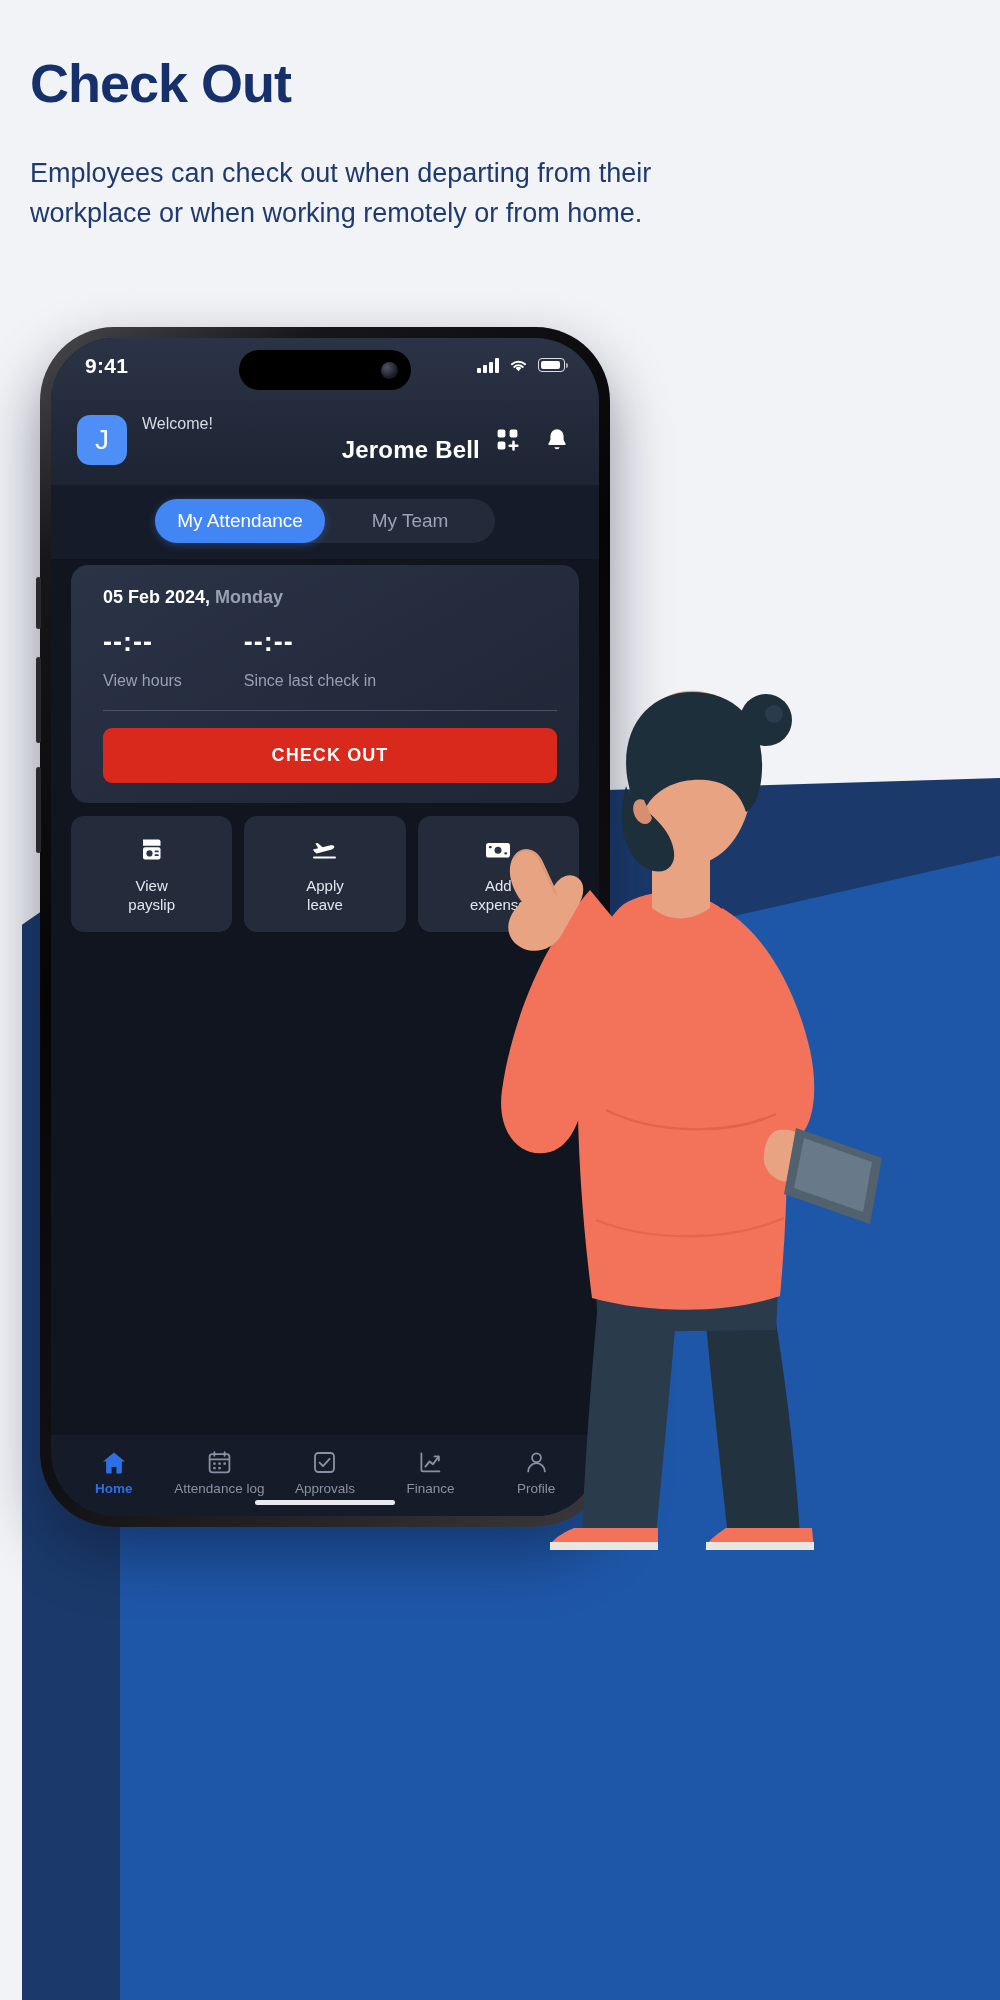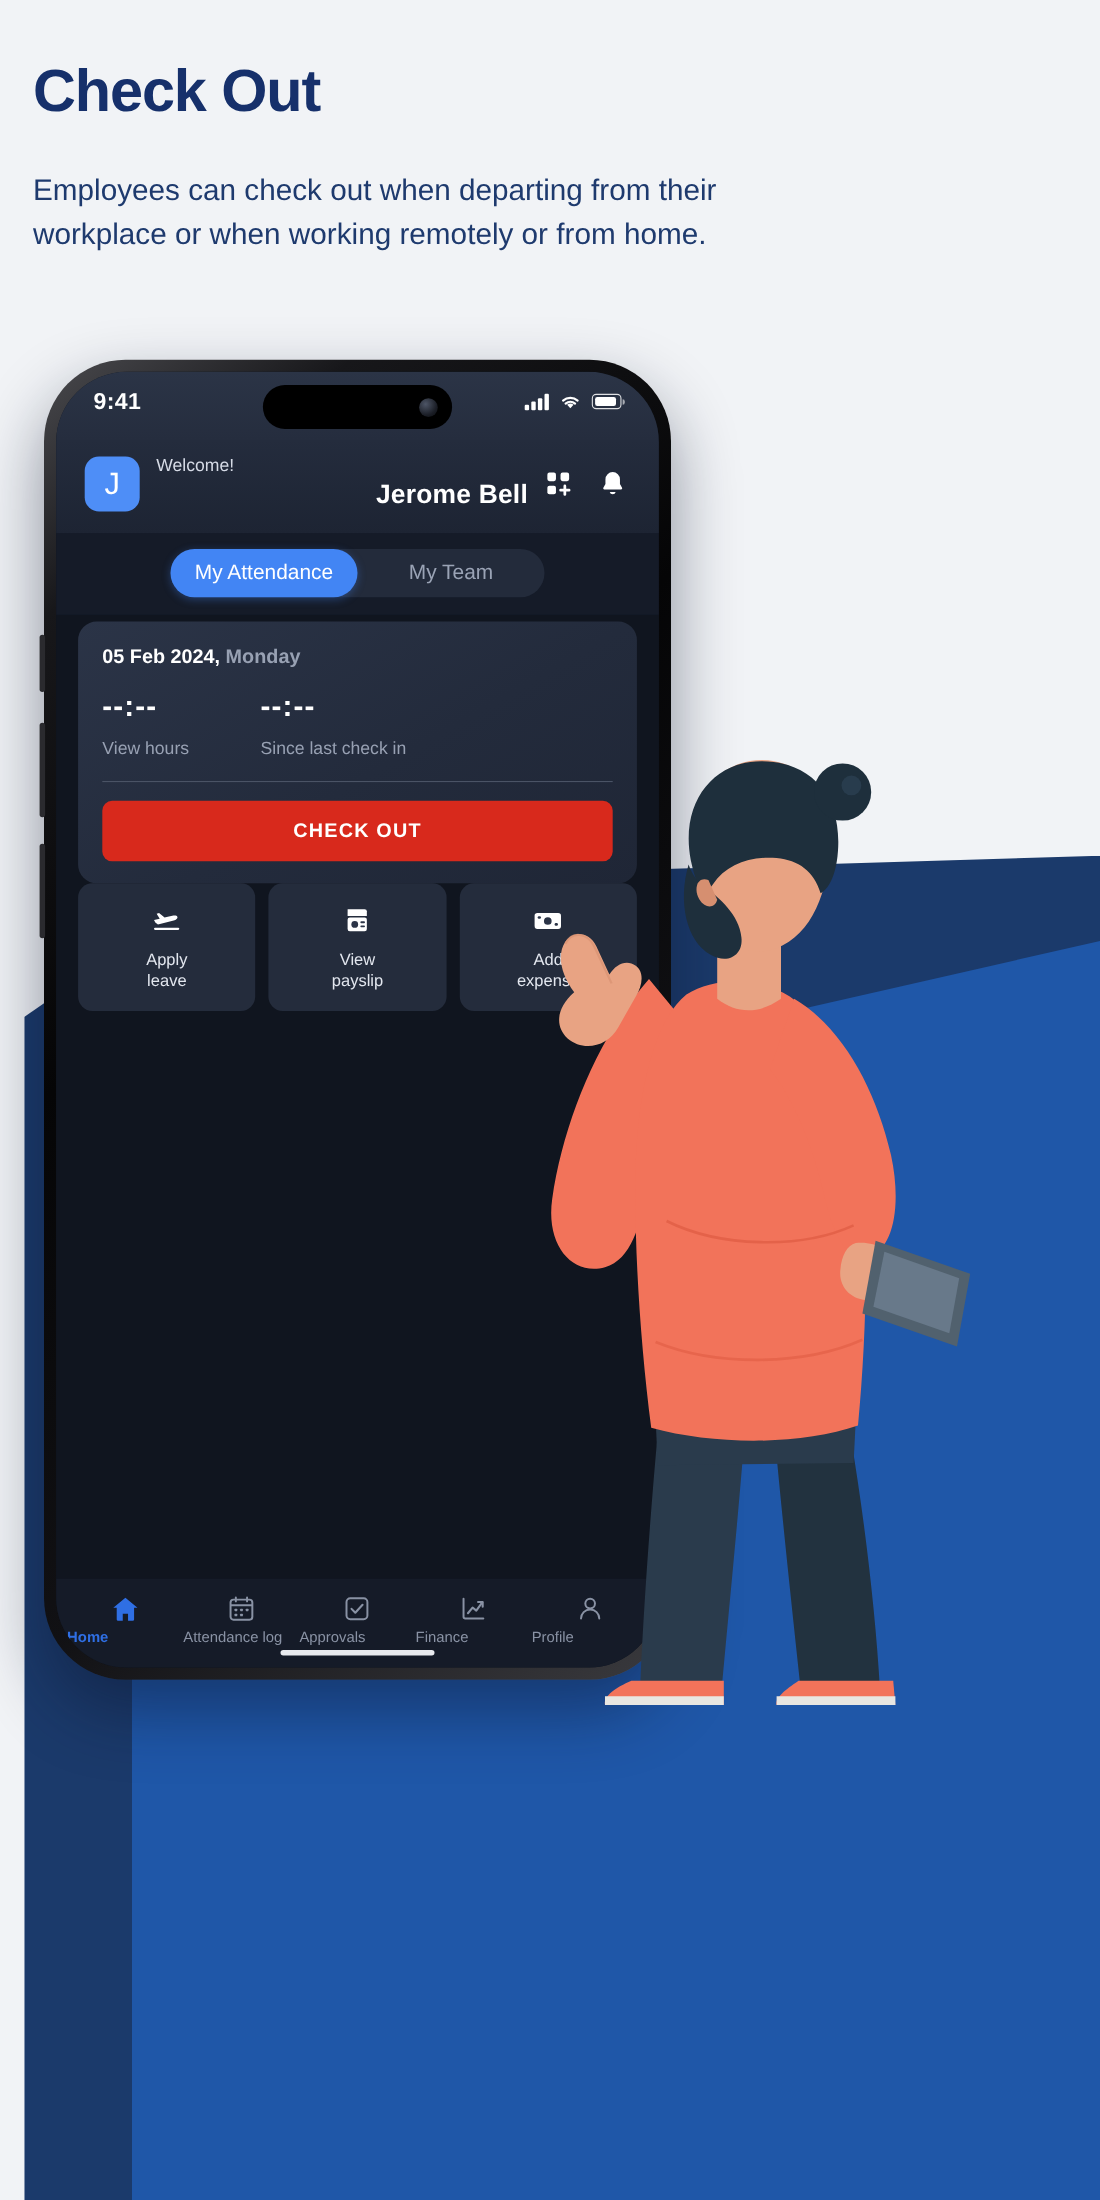--- a/index.html
+++ b/index.html
@@ -116,21 +116,21 @@
   }
   .tab.active { background:#4285f4; color:#fff; box-shadow:0 2px 8px rgba(66,133,244,.35); }
 
   
   .screen {
     flex:1; background:#10151f; padding:6px 20px 0 20px; overflow:hidden; position:relative;
   }
 
   .att-card {
     background:linear-gradient(150deg,#2b3447 0%,#232b3c 55%,#1f2636 100%);
-    border-radius:17px; padding:22px 22px 20px 22px; 
+    border-radius:17px; padding:22px 22px 20px 32px; margin-bottom:13px;
   }
   .date-line { font-size:18px; color:#fff; font-weight:bold; margin-bottom:20px; }
   .date-line .dow { color:#98a1b3; }
 
   .times { display:flex; align-items:flex-start; }
   .tcol { flex:1; }
   .tcol:nth-child(1){ flex:0 0 31%; }
   .tcol:nth-child(2){ flex:0 0 33%; }
   .tval { font-size:30px; color:#fff; font-weight:bold; line-height:1.05; white-space:nowrap; }
   .tval .ampm { font-size:19px; font-weight:400; margin-left:5px; }
@@ -159,21 +159,21 @@
     flex:1; background:#242c3c; border-radius:13px; padding:20px 6px 17px 6px;
     text-align:center; cursor:pointer;
   }
   .action .glyph { color:#fff; display:flex; justify-content:center; margin-bottom:12px; height:28px; align-items:center; }
   .action .alab { color:#e3e7ef; font-size:15px; line-height:1.33; }
 
   
   .bottom-nav {
     background:#151b28; padding:14px 10px 4px 10px; display:flex;
   }
-  .nav-item { flex:1; cursor:pointer; }
+  .nav-item { flex:1; text-align:center; cursor:pointer; }
   .nav-item .nglyph { display:flex; justify-content:center; align-items:center; height:26px; color:#8992a4; }
   .nav-item .nlab { font-size:13.5px; color:#8992a4; margin-top:6px; }
   .nav-item.active .nglyph, .nav-item.active .nlab { color:#2f6fe4; }
   .nav-item.active .nlab { font-weight:bold; }
   .home-ind {
     background:#151b28; padding-bottom:11px; display:flex; justify-content:center;
   }
   .home-ind span { width:140px; height:5px; background:#e8eaee; border-radius:3px; display:block; }
 
   
@@ -272,46 +272,46 @@
           </div>
         </div>
 
         <div class="divider"></div>
 
         <button class="checkout-btn">CHECK OUT</button>
       </div>
 
 
       <div class="actions-row">
-        <div class="action">
-          <div class="glyph">
-            <svg width="30" height="24" viewBox="0 0 30 24">
-              <path d="M3 11.4 L8.2 10.2 L5.4 5.6 L7.6 5.1 L12.6 9.2 L19.6 7.6 c2.2-.5 4.3-.3 4.7 1 .4 1.3-1.2 2.6-3.4 3.2 L6.6 15.4 L4.2 13.6 Z" fill="#fff"></path>
-              <rect x="3" y="18.4" width="23" height="2" rx="1" fill="#fff"></rect>
-            </svg>
-          </div>
-          <div class="alab">
-            <span>Apply</span><br>
-            <span>leave</span>
-          </div>
-        </div>
-
         <div class="action">
           <div class="glyph">
             <svg width="28" height="26" viewBox="0 0 28 26">
               <path d="M5 2.5 h15.5 a2 2 0 0 1 2 2 v4.2 H5 Z" fill="#fff"></path>
               <rect x="5" y="10.2" width="17.5" height="12.4" rx="2" fill="#fff"></rect>
               <circle cx="11.5" cy="16.4" r="3.1" fill="#2b3447"></circle>
               <rect x="16.6" y="13.6" width="4.2" height="1.7" rx=".85" fill="#2b3447"></rect>
               <rect x="16.6" y="17.3" width="4.2" height="1.7" rx=".85" fill="#2b3447"></rect>
             </svg>
           </div>
           <div class="alab">
             <span>View</span><br>
             <span>payslip</span>
+          </div>
+        </div>
+
+        <div class="action">
+          <div class="glyph">
+            <svg width="30" height="24" viewBox="0 0 30 24">
+              <path d="M3 11.4 L8.2 10.2 L5.4 5.6 L7.6 5.1 L12.6 9.2 L19.6 7.6 c2.2-.5 4.3-.3 4.7 1 .4 1.3-1.2 2.6-3.4 3.2 L6.6 15.4 L4.2 13.6 Z" fill="#fff"></path>
+              <rect x="3" y="18.4" width="23" height="2" rx="1" fill="#fff"></rect>
+            </svg>
+          </div>
+          <div class="alab">
+            <span>Apply</span><br>
+            <span>leave</span>
           </div>
         </div>
 
         <div class="action">
           <div class="glyph">
             <svg width="30" height="24" viewBox="0 0 30 24">
               <rect x="3" y="5" width="24" height="14.5" rx="2.6" fill="#fff"></rect>
               <circle cx="15" cy="12.25" r="3.5" fill="#2b3447"></circle>
               <rect x="5.8" y="8" width="3" height="2.3" rx="1.15" fill="#2b3447"></rect>
               <rect x="21.2" y="14.2" width="3" height="2.3" rx="1.15" fill="#2b3447"></rect>

